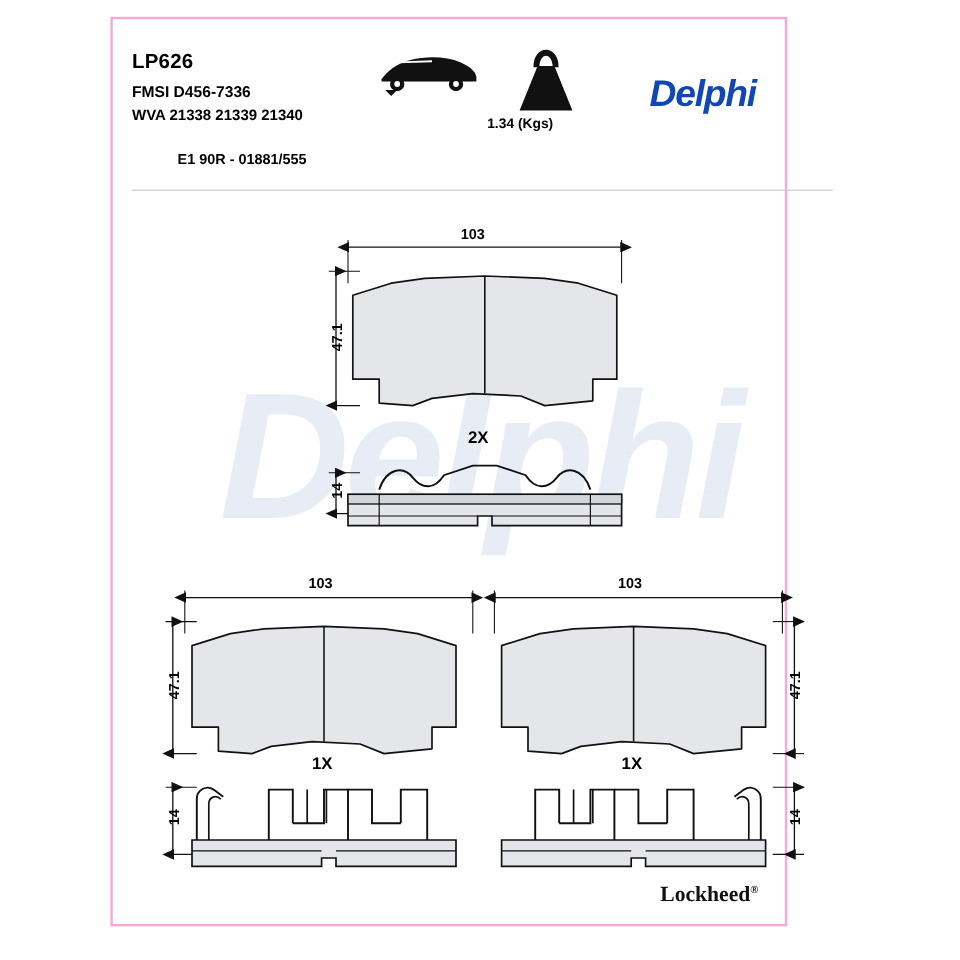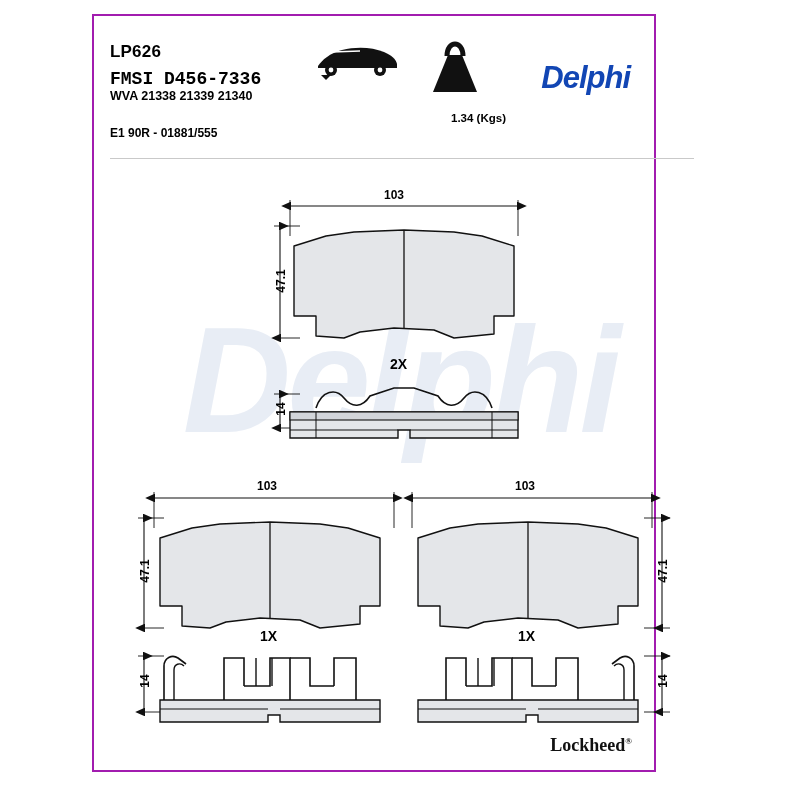--- a/index.html
+++ b/index.html
@@ -35,43 +35,43 @@
     z-index: 0;
   }
 
   
   #sheet {
     position: absolute;
     left: 92px;
     top: 14px;
     width: 564px;
     height: 758px;
-    border: 2px solid #a21caf;
+    border: 2px solid #f9a8d4;
     box-sizing: border-box;
     z-index: 1;
   }
 
   
   #header {
     position: absolute;
     left: 0; top: 0;
     width: 100%;
     height: 140px;
   }
   .hdr-line {
     position: absolute;
     left: 16px;
     font-weight: bold;
     color: #000;
     white-space: nowrap;
   }
   #part-code { top: 26px; font-size: 17px; letter-spacing: .2px; }
-  #fmsi-line { top: 53px; font-size: 18px; font-family: Liberation Mono, monospace; }
+  #fmsi-line { top: 53px; font-size: 13px; }
   #wva-line  { top: 73px; font-size: 12.5px; }
-  #approval  { top: 110px; font-size: 12px; }
+  #approval  { top: 110px; font-size: 12px; margin-left: 38px; }
 
   #header-rule {
     position: absolute;
     left: 16px;
     top: 142px;
     width: 584px;
     height: 1px;
     background: #c9c9c9;
   }
 
@@ -99,23 +99,23 @@
   #weight-icon {
     position: absolute;
     left: 330px;
     top: 24px;
     width: 62px;
     height: 56px;
   }
   #weight-label {
     position: absolute;
     left: 312px;
-    top: 96px;
+    top: 82px;
     width: 100px;
-    text-align: right;
+    text-align: left;
     font-size: 11.5px;
     font-weight: bold;
     color: #000;
   }
 
   
   #drawing {
     position: absolute;
     left: 0;
     top: 150px;

